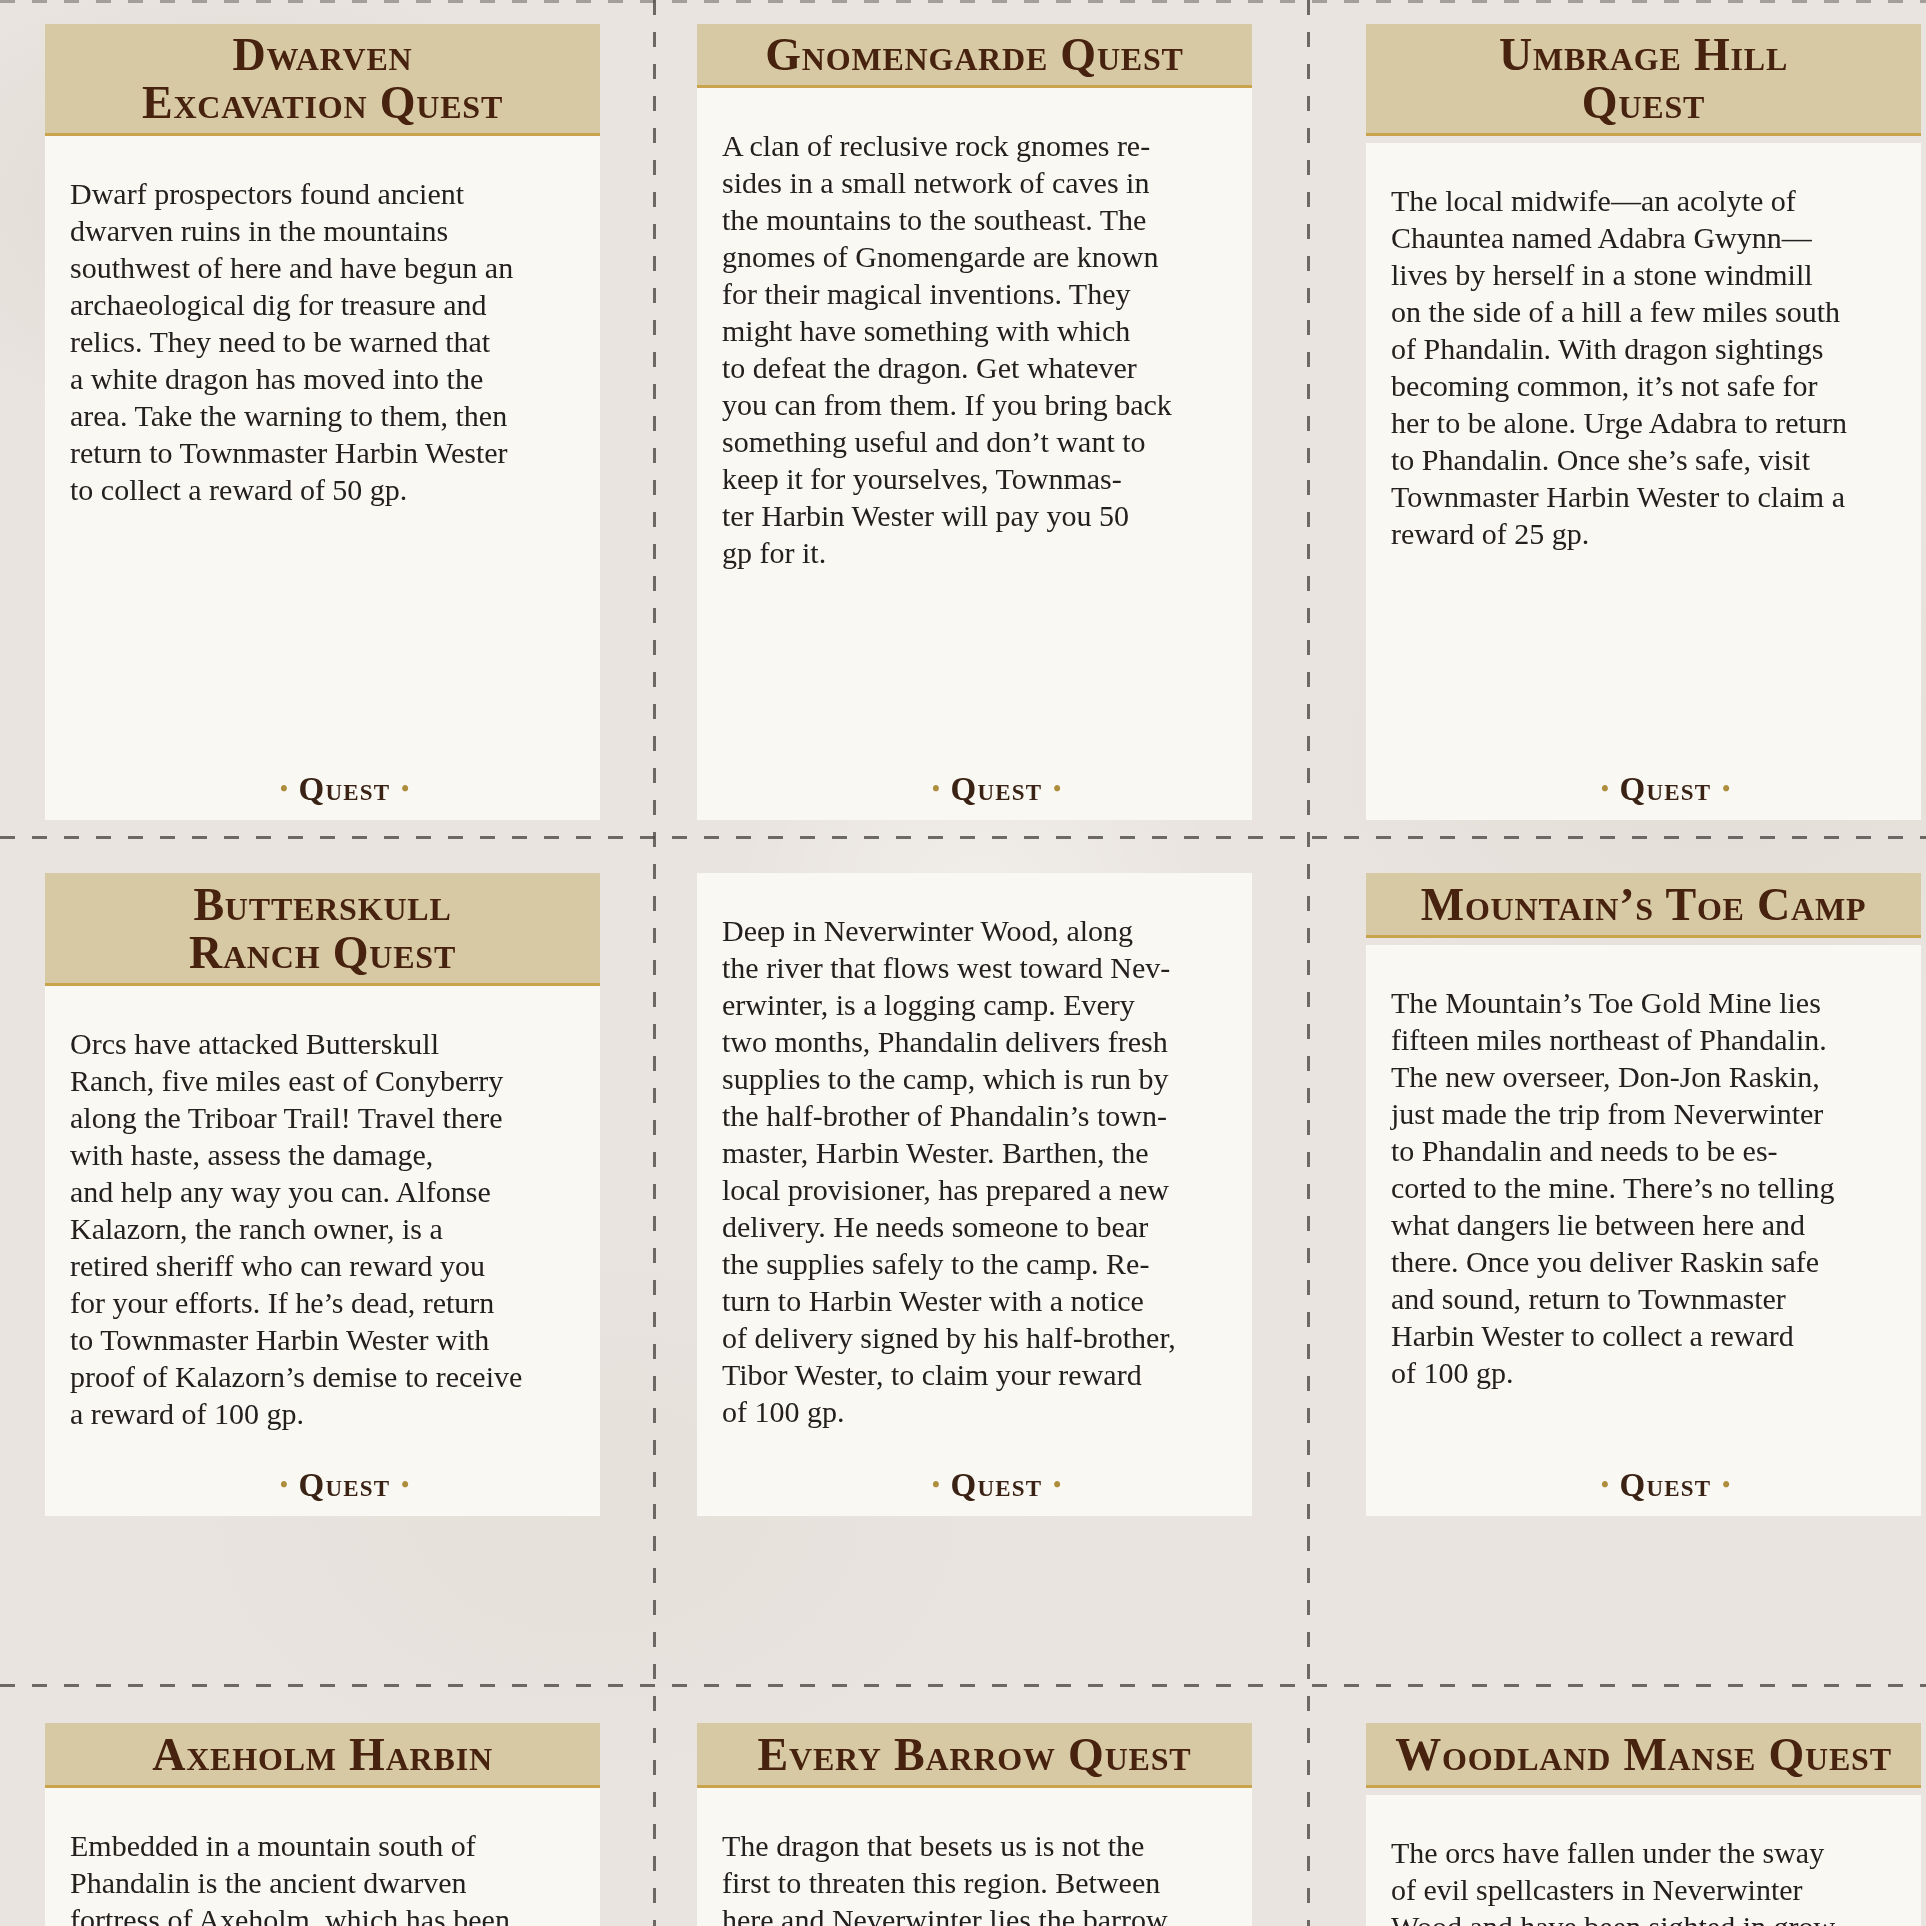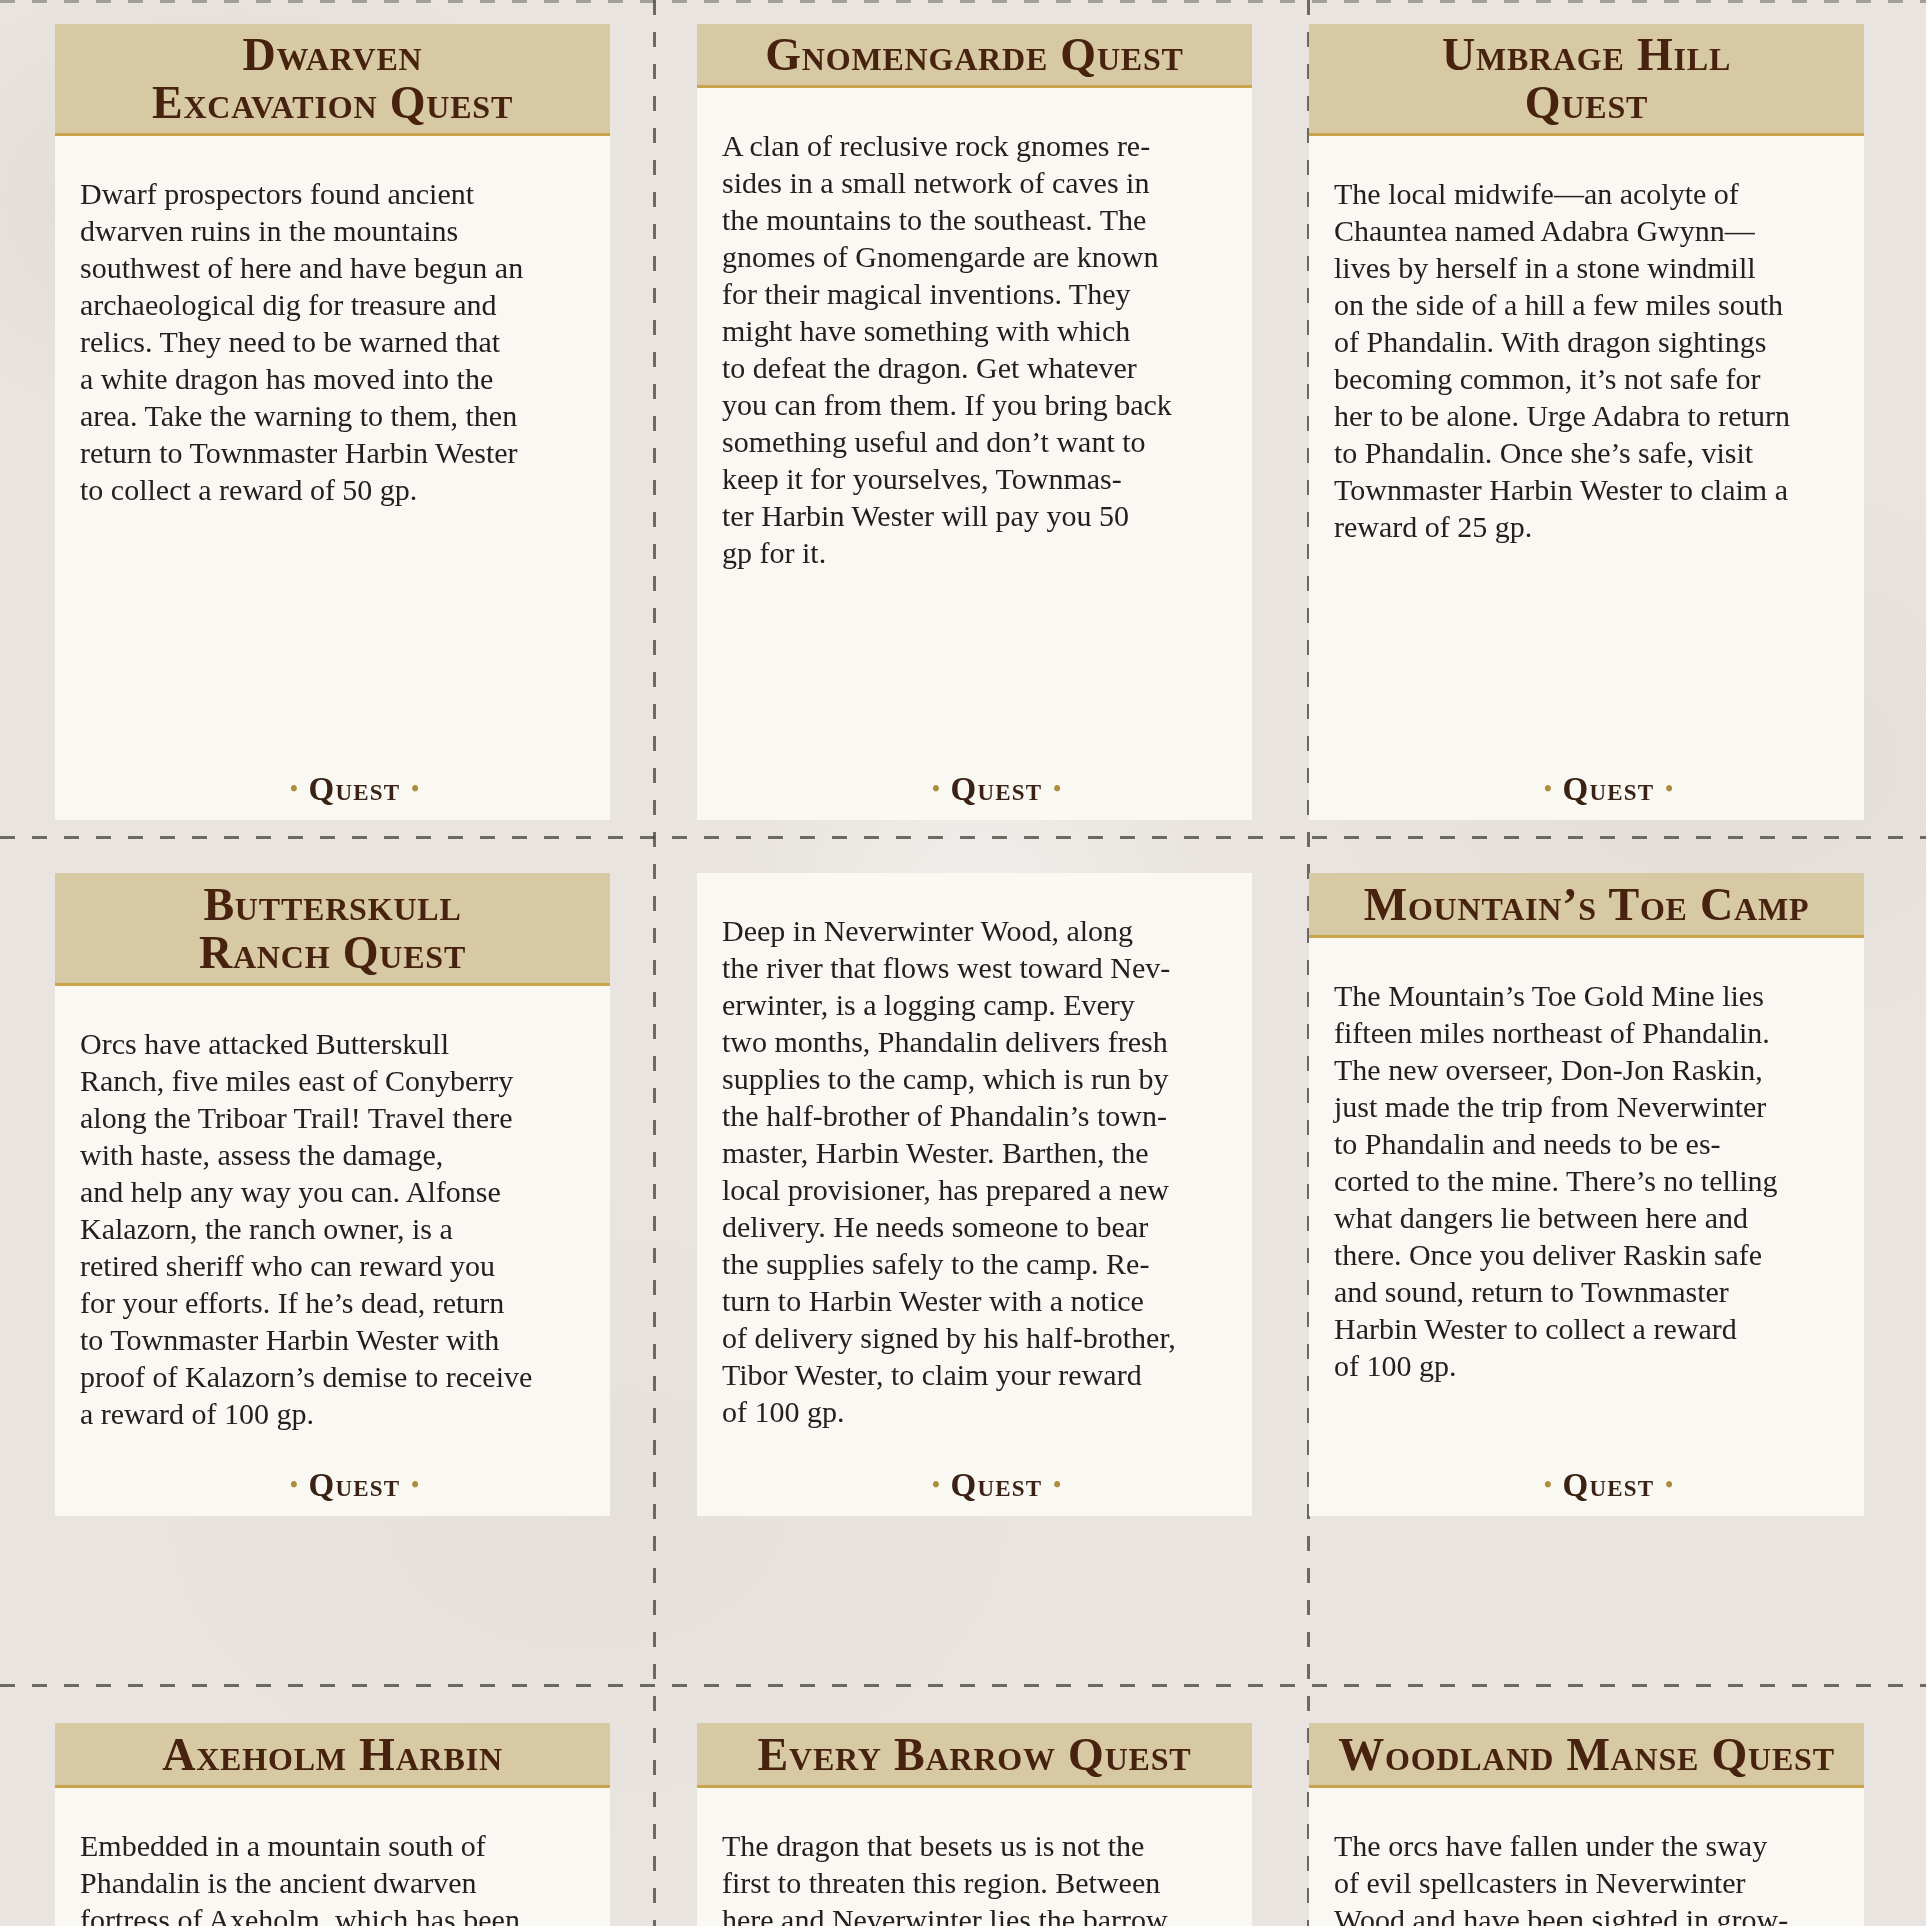--- a/index.html
+++ b/index.html
@@ -40,23 +40,23 @@
   .hline-1 { top: 836px; }
   .hline-2 { top: 1684px; }
 
   
   .card {
     position: absolute;
     width: 555px;
     display: flex;
     flex-direction: column;
   }
-  .col-1 { left: 55px; }
+  .col-1 { left: 45px; }
   .col-2 { left: 697px; justify-content: space-between; }
-  .col-3 { left: 1309px; }
+  .col-3 { left: 1366px; gap: 7px; }
   .row-1 { top: 23.5px;   height: 796px; }
   .row-2 { top: 873px; height: 643px; }
   .row-3 { top: 1723px; height: 794px; }
 
   .banner {
     background: var(--banner);
     border-bottom: 3.9px solid var(--banner-line);
     padding: 7.7px 9.2px 6.2px;
     text-align: center;
   }

